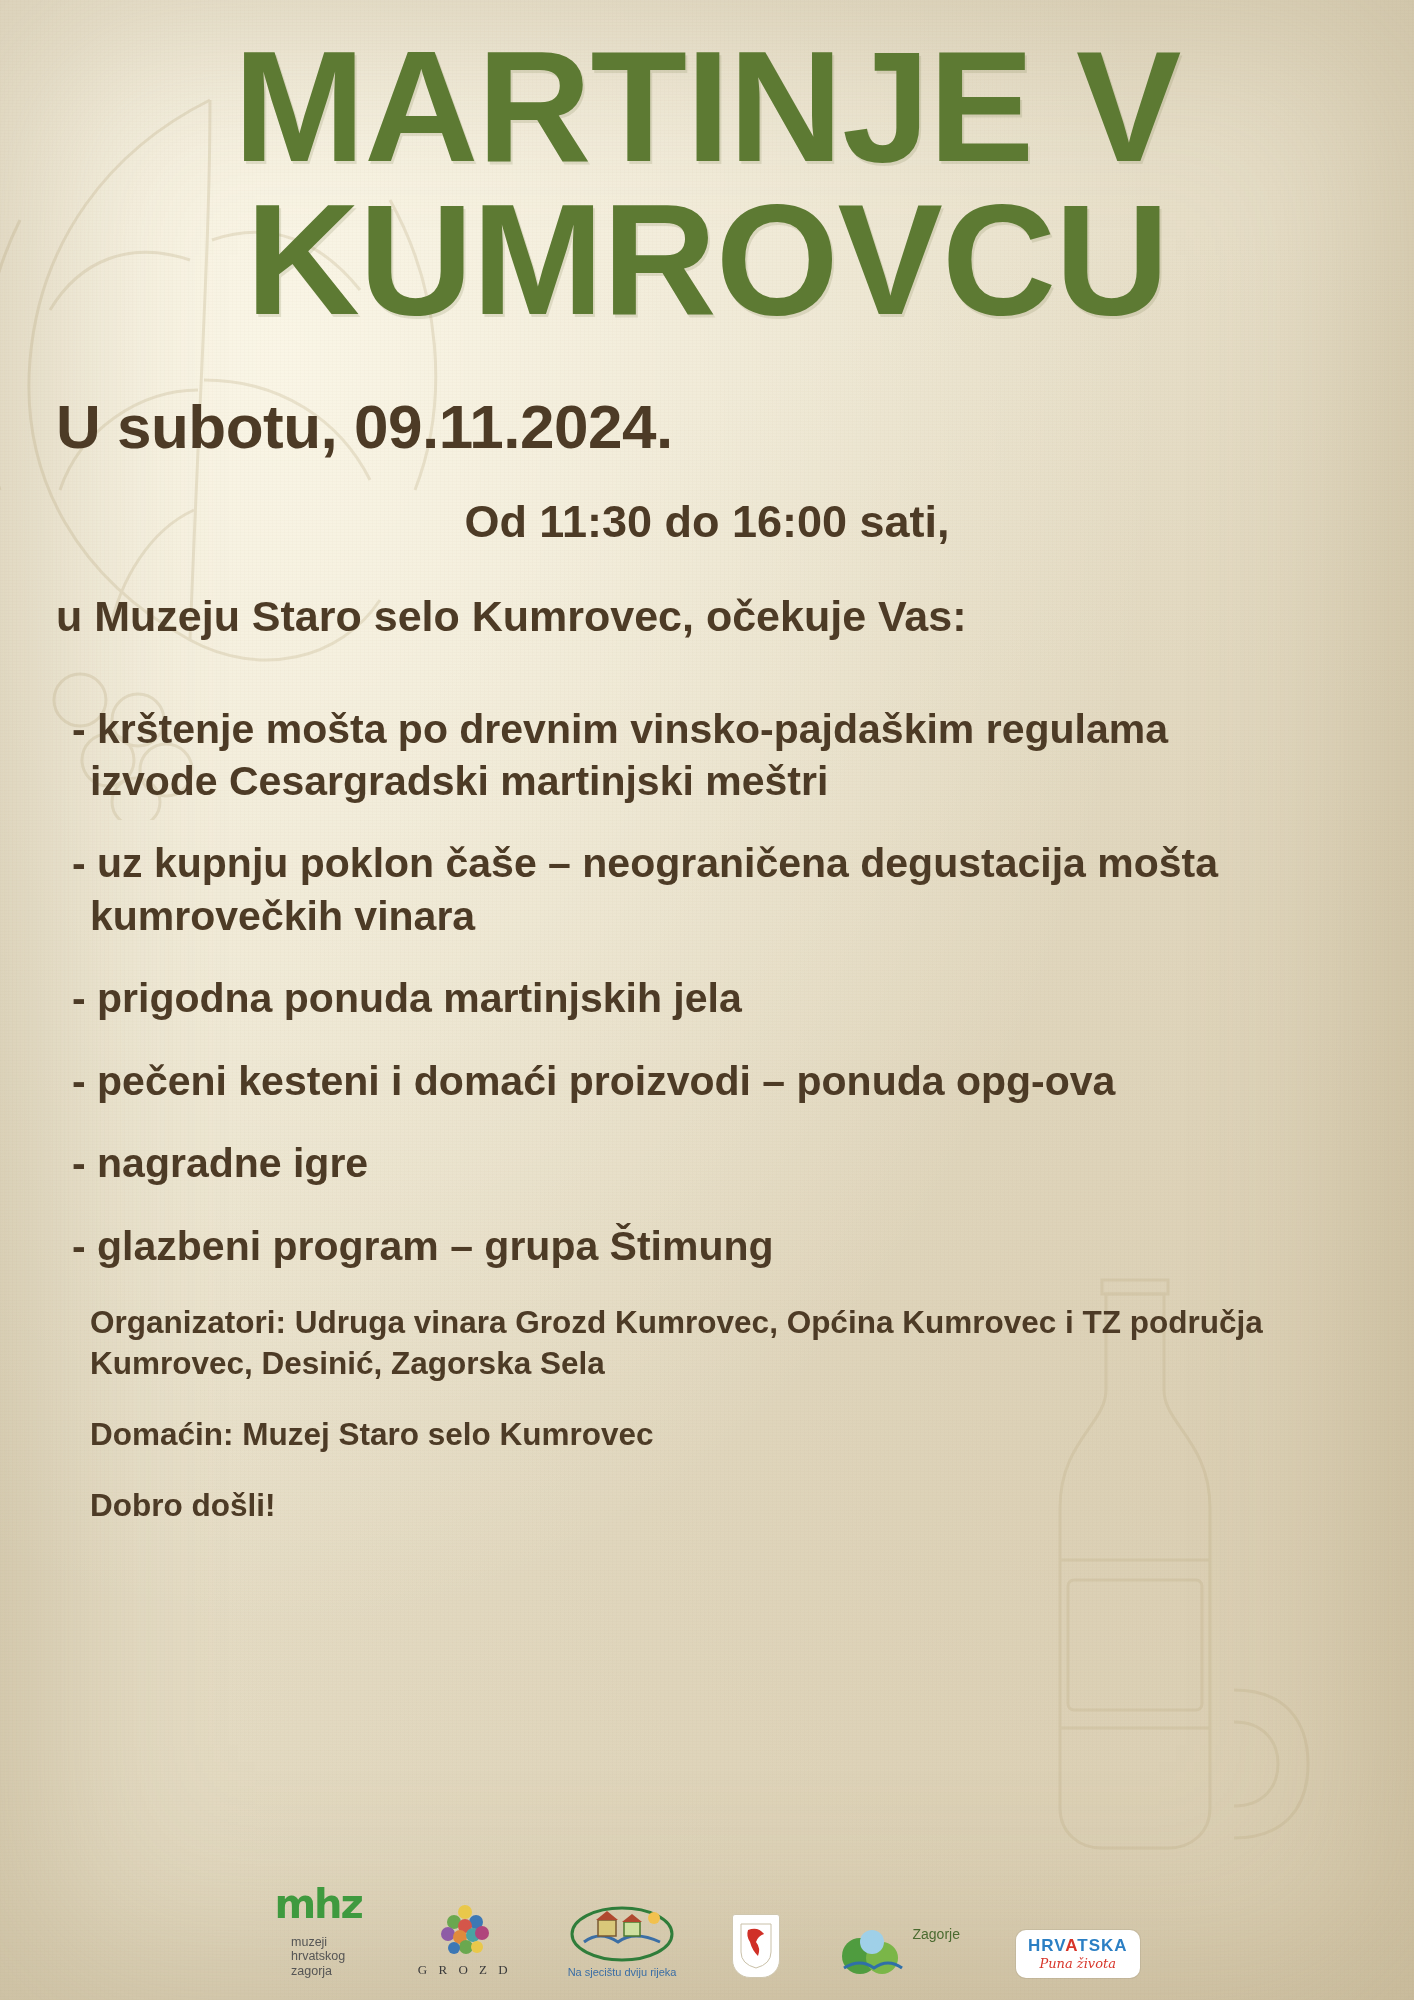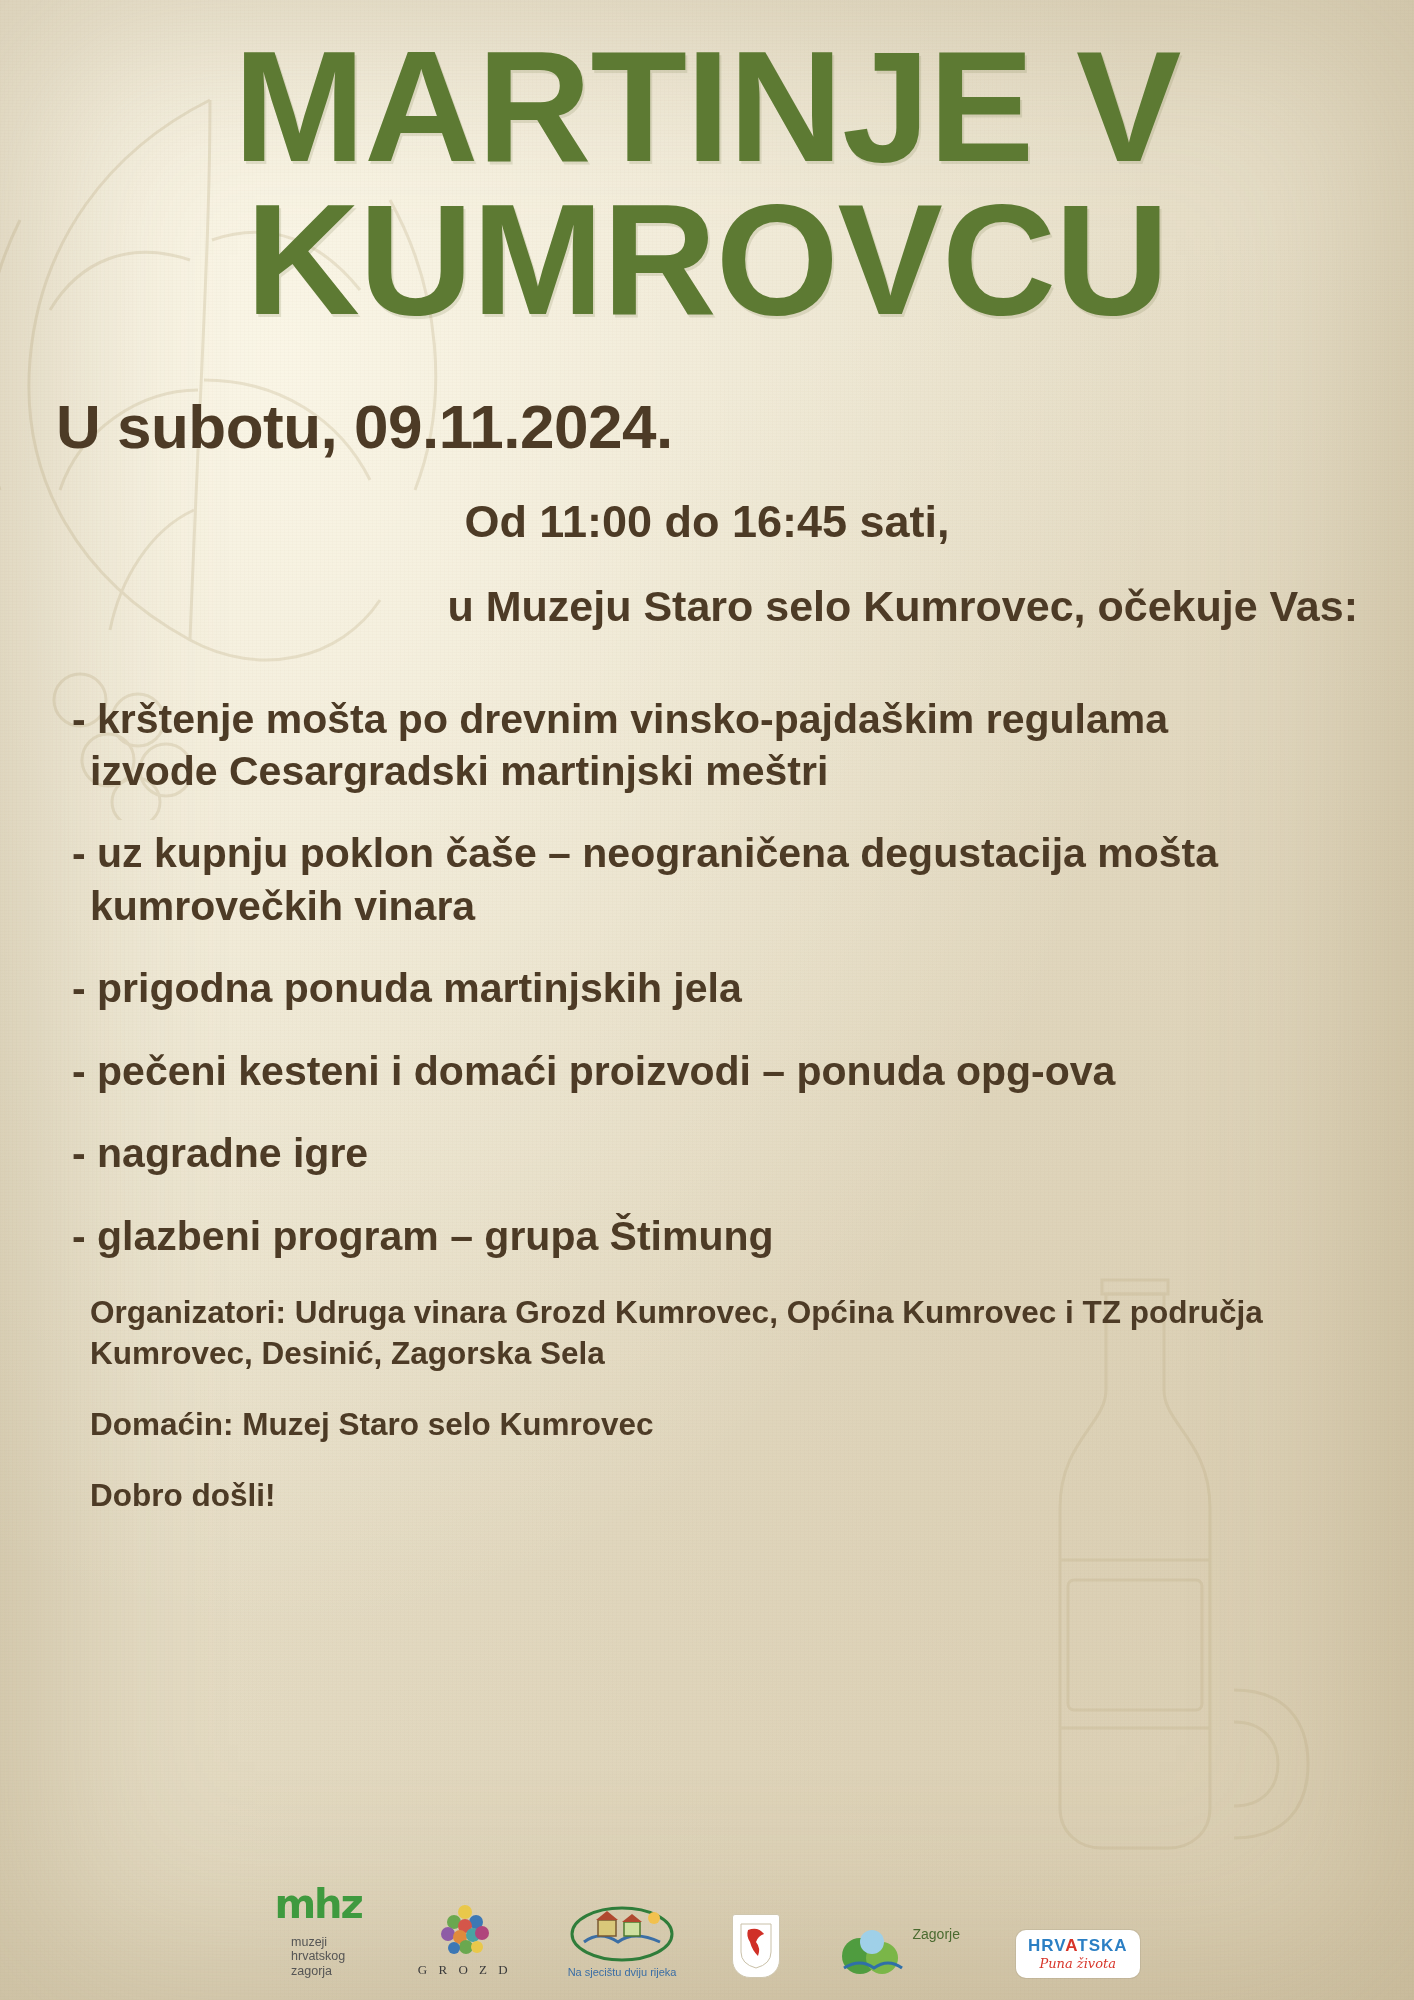--- a/index.html
+++ b/index.html
@@ -86,22 +86,22 @@
     letter-spacing: -0.5px;
   }
   .time {
     margin: 34px 0 0 0;
     text-align: center;
     color: #4d3b26;
     font-weight: bold;
     font-size: 45px;
   }
   .place {
-    margin: 34px 0 0 0;
-    text-align: right;
+    margin: 44px 0 0 0;
+    text-align: left;
     color: #4d3b26;
     font-weight: bold;
     font-size: 43px;
   }
 
   .program {
     margin: 62px 0 0 0;
     padding: 0 0 0 0;
   }
   .item {
@@ -249,21 +249,21 @@
   <div class="vignette"></div>
 
   <div class="content">
 
     <h1 class="title">
       <span class="l1">MARTINJE V</span>
       <span class="l2">KUMROVCU</span>
     </h1>
 
     <p class="date">U subotu, 09.11.2024.</p>
-    <p class="time">Od 11:00 do 16:45 sati,</p>
+    <p class="time">Od 11:30 do 16:00 sati,</p>
     <p class="place">u Muzeju Staro selo Kumrovec, očekuje Vas:</p>
 
     <div class="program">
       <p class="item">- krštenje mošta po drevnim vinsko-pajdaškim regulama izvode Cesargradski martinjski meštri</p>
       <p class="item">- uz kupnju poklon čaše – neograničena degustacija mošta kumrovečkih vinara</p>
       <p class="item">- prigodna ponuda martinjskih jela</p>
       <p class="item">- pečeni kesteni i domaći proizvodi – ponuda opg-ova</p>
       <p class="item">- nagradne igre</p>
       <p class="item">- glazbeni program – grupa Štimung</p>
 

